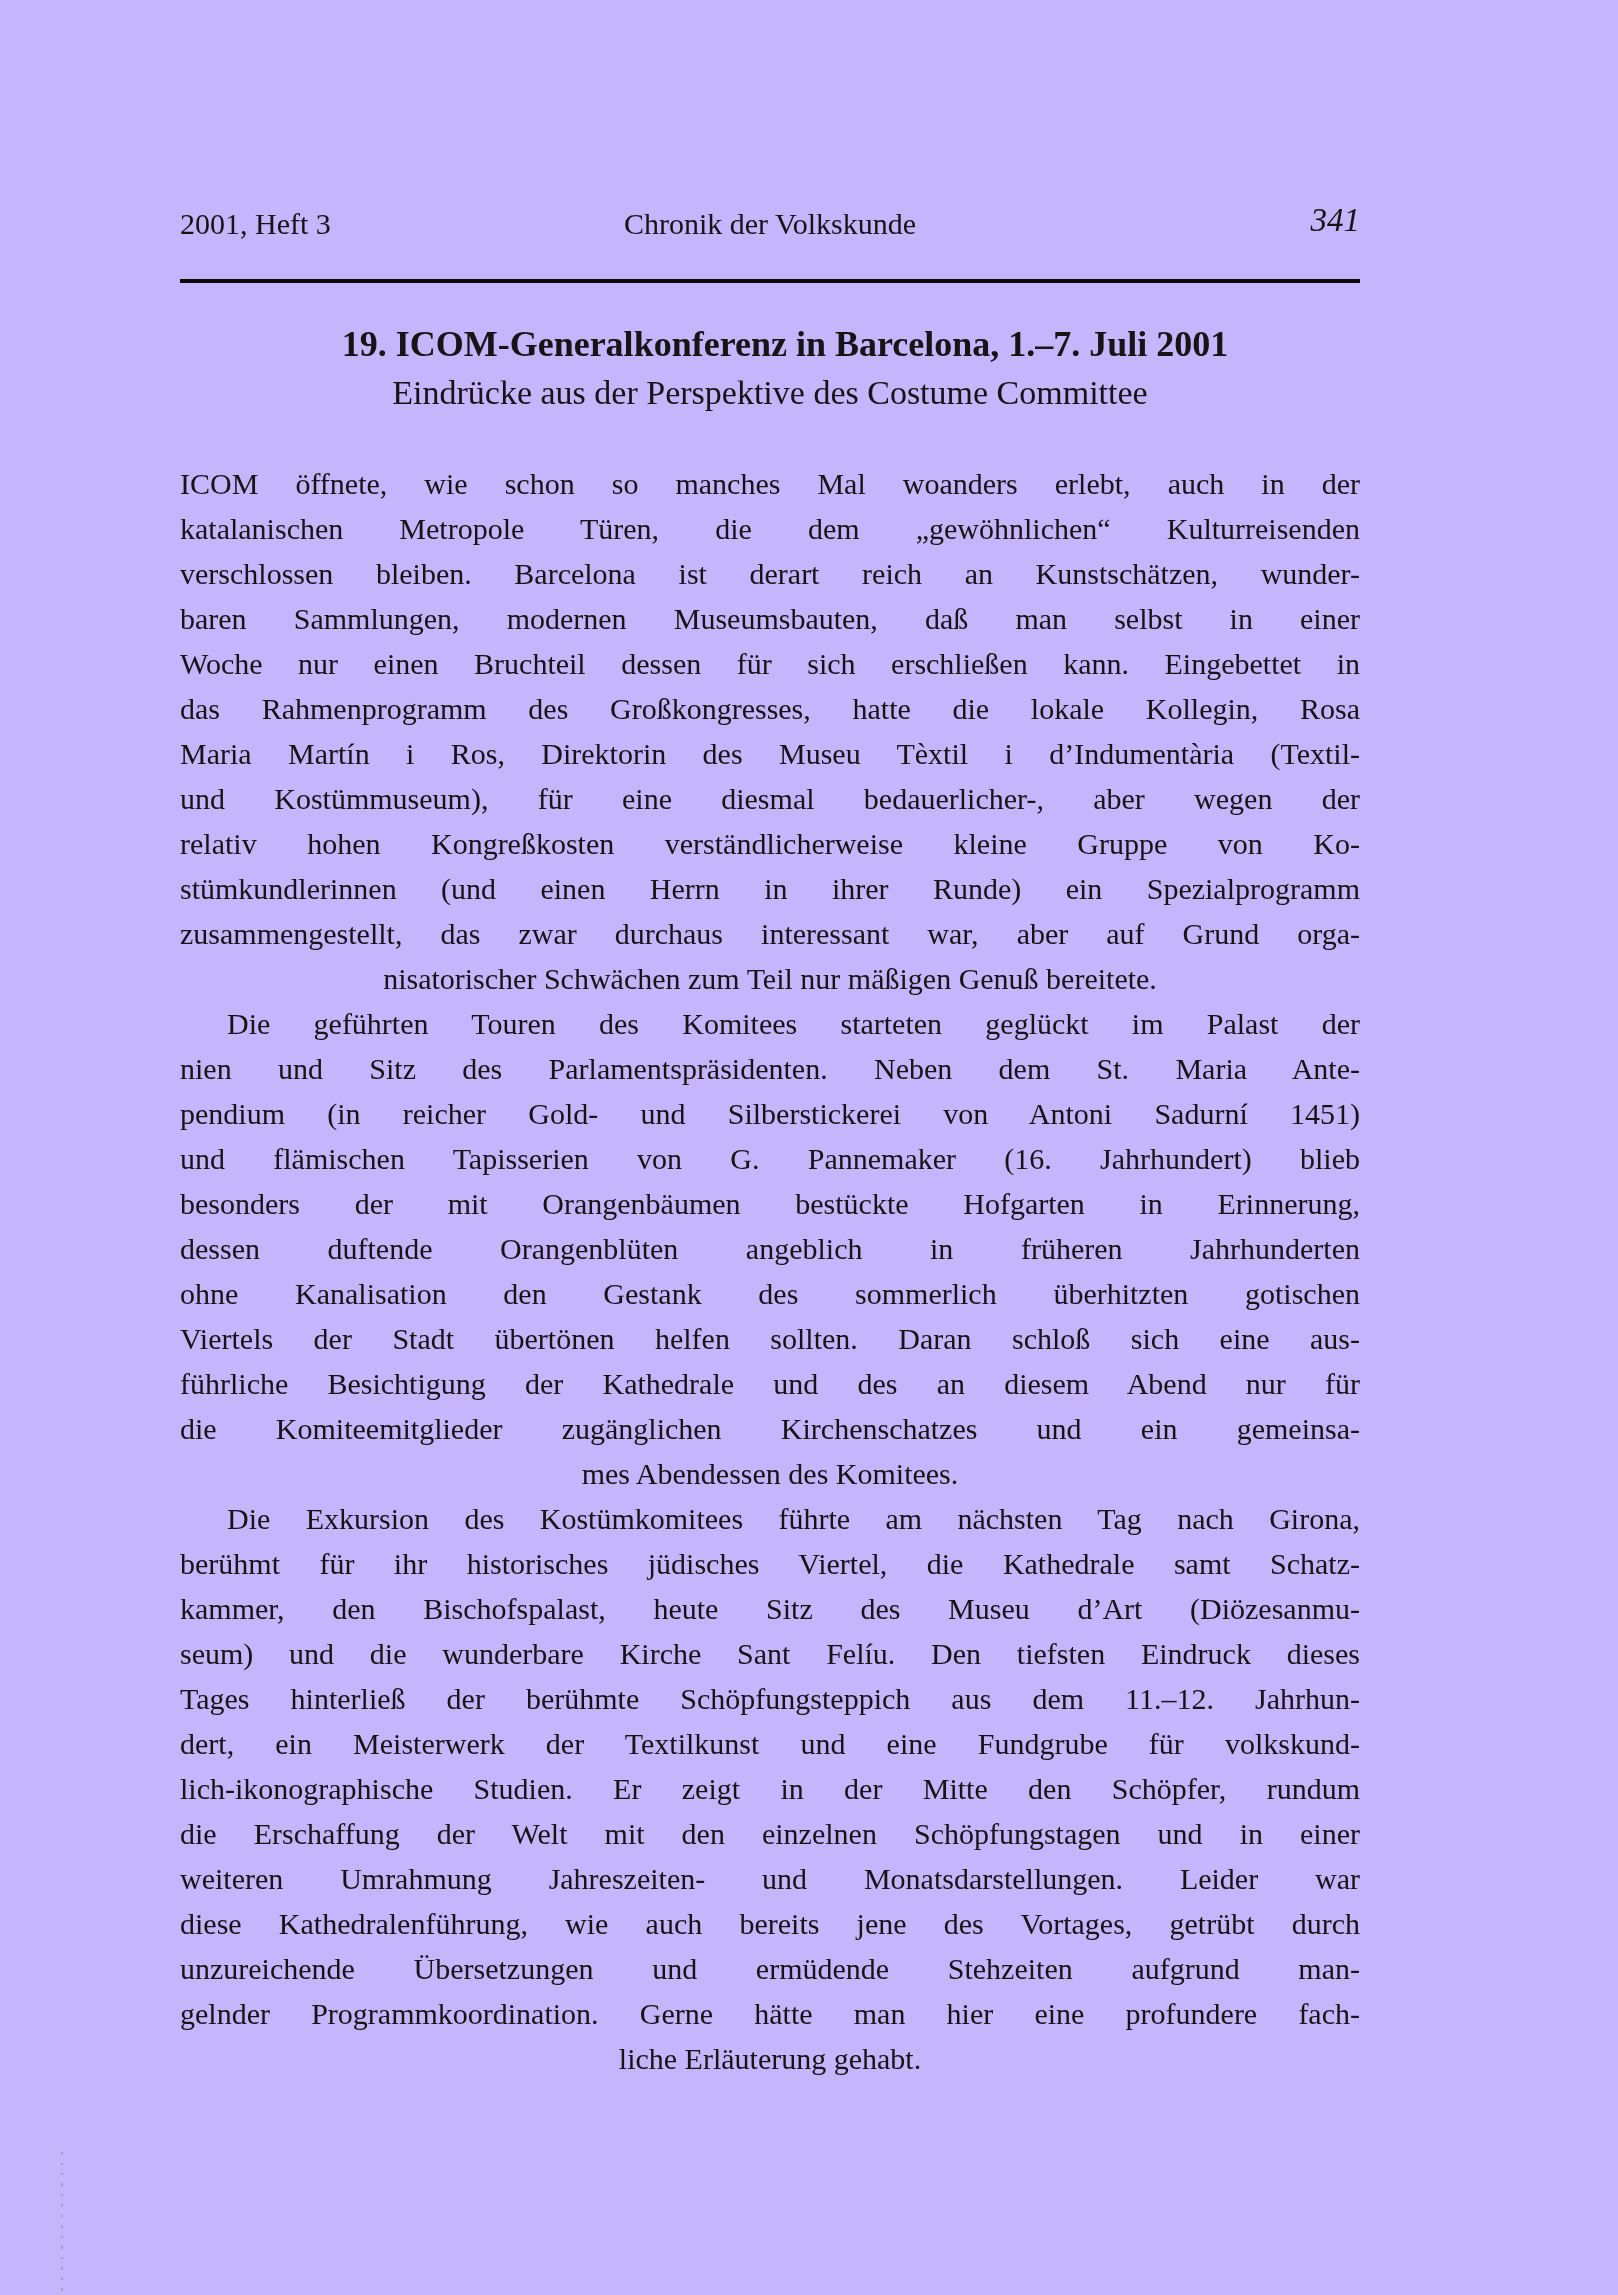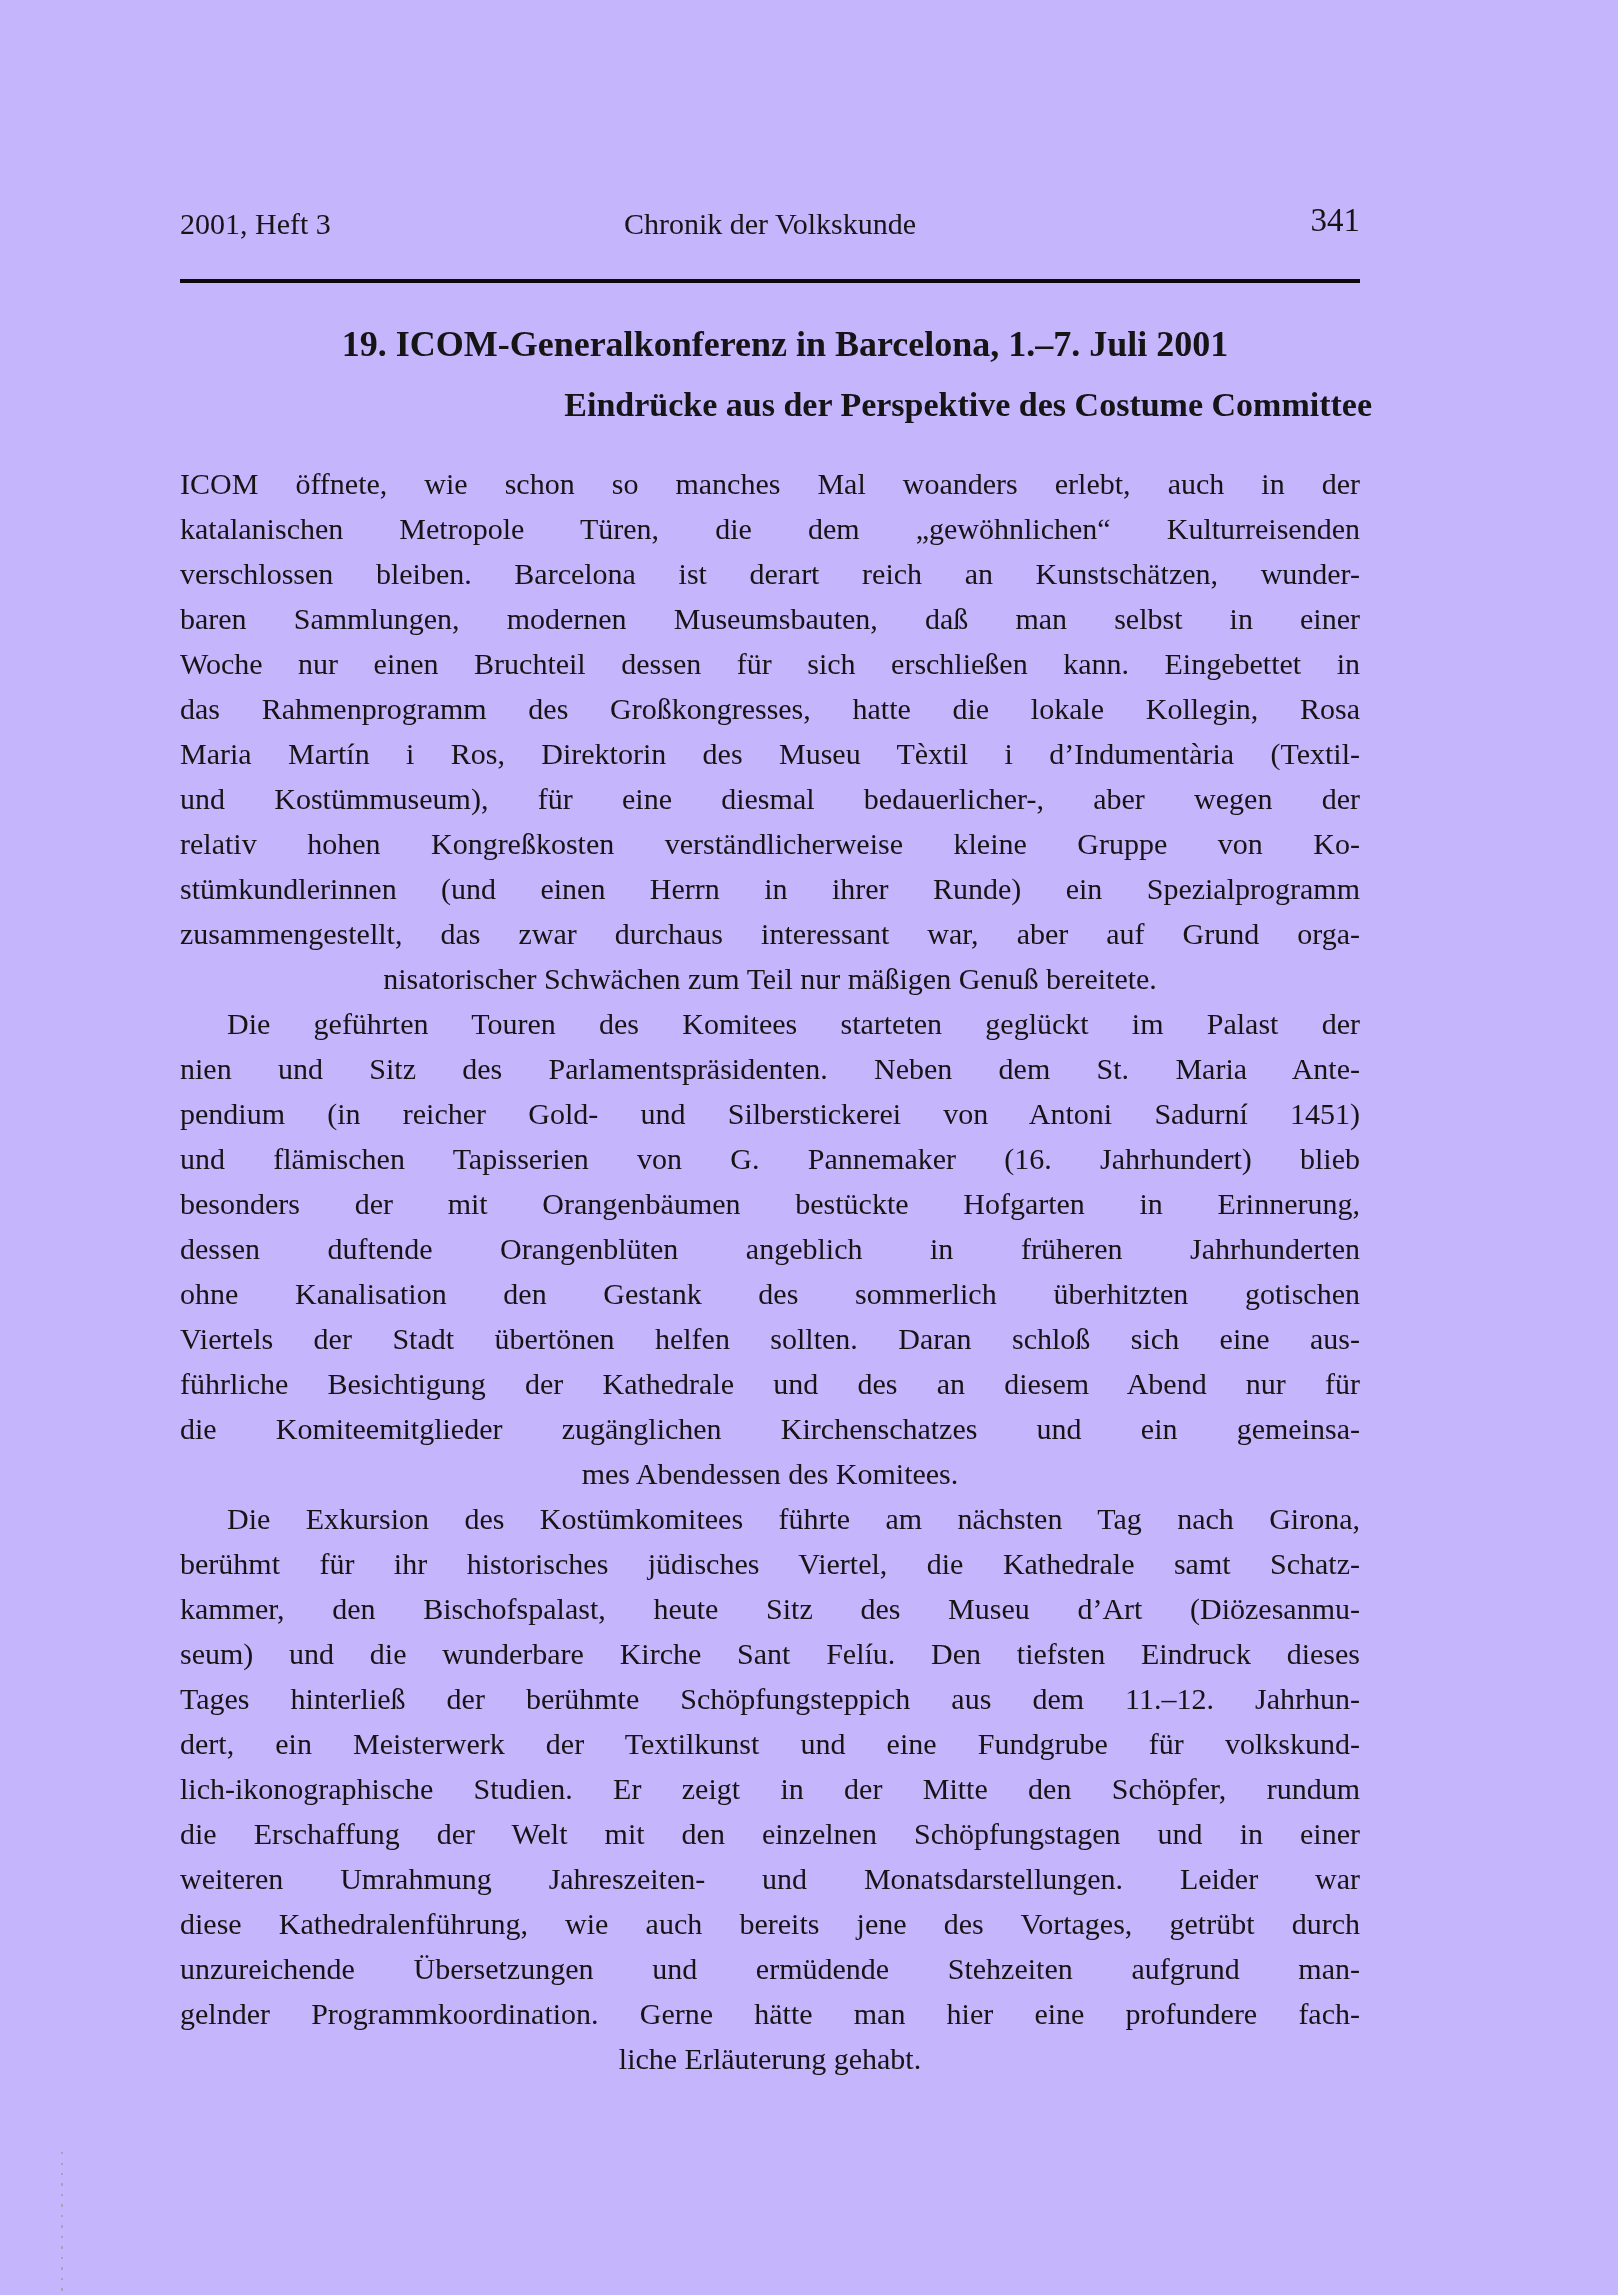--- a/index.html
+++ b/index.html
@@ -34,20 +34,21 @@
     position: absolute;
     left: 50%;
     top: 0;
     transform: translateX(-50%);
   }
   .header-right {
     position: absolute;
     right: 0;
     top: -3.2px;
     font-size: 33px;
+    font-style: italic;
   }
   .header-rule {
     position: absolute;
     left: 180px;
     top: 279px;
     width: 1180px;
     height: 4px;
     background: #0a0a0a;
   }
   .article-title {
@@ -59,24 +60,24 @@
     text-align: center;
     font-size: 36px;
     font-weight: 700;
     line-height: 45px;
   }
   .article-subtitle {
     position: absolute;
     left: 180px;
     top: 372px;
     width: 1180px;
-    margin: 12px;
-    text-align: right;
+    margin: 0;
+    text-align: center;
     font-size: 34px;
-    font-weight: 700;
+    font-weight: 400;
     line-height: 42px;
   }
   .article-body {
     position: absolute;
     left: 180px;
     top: 461px;
     width: 1180px;
   }
   .line {
     height: 45px;

